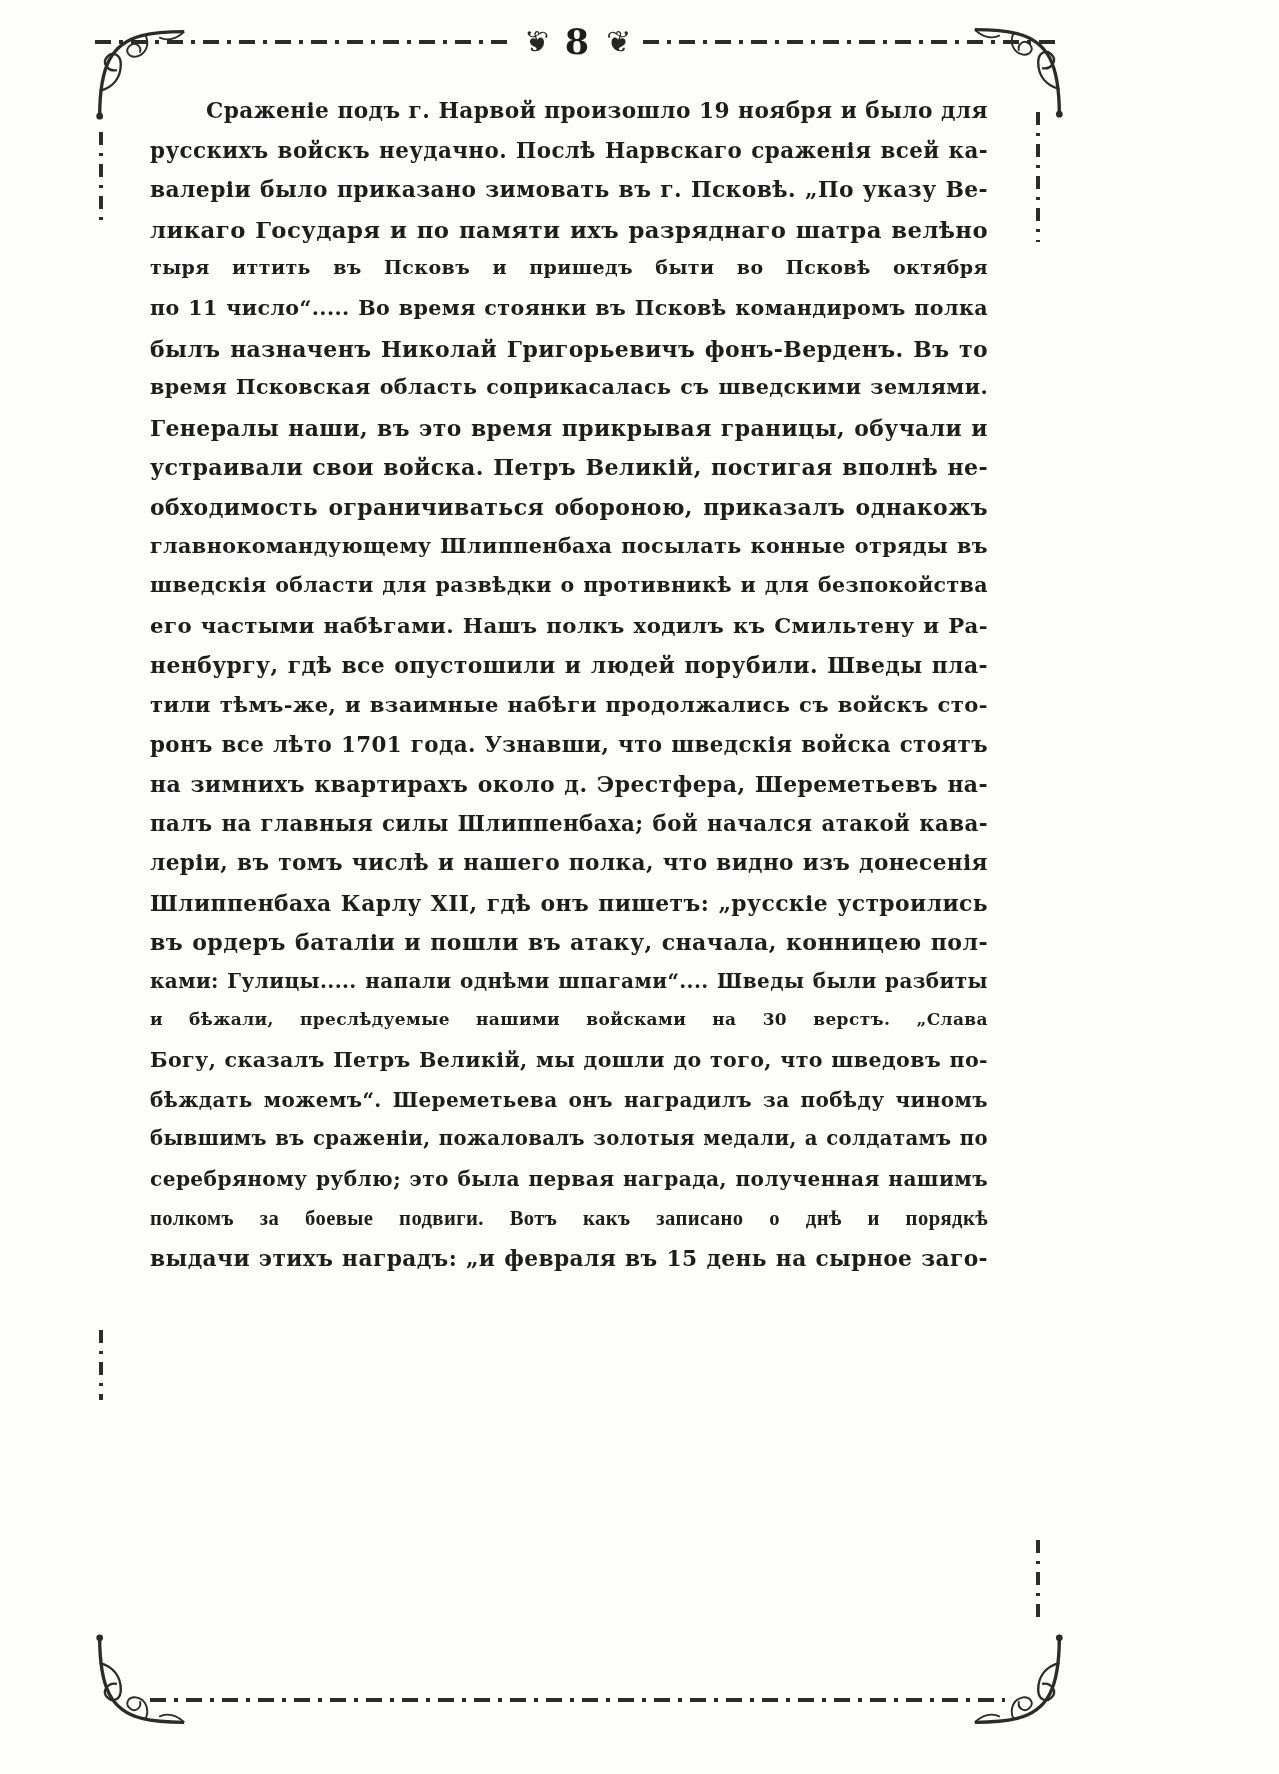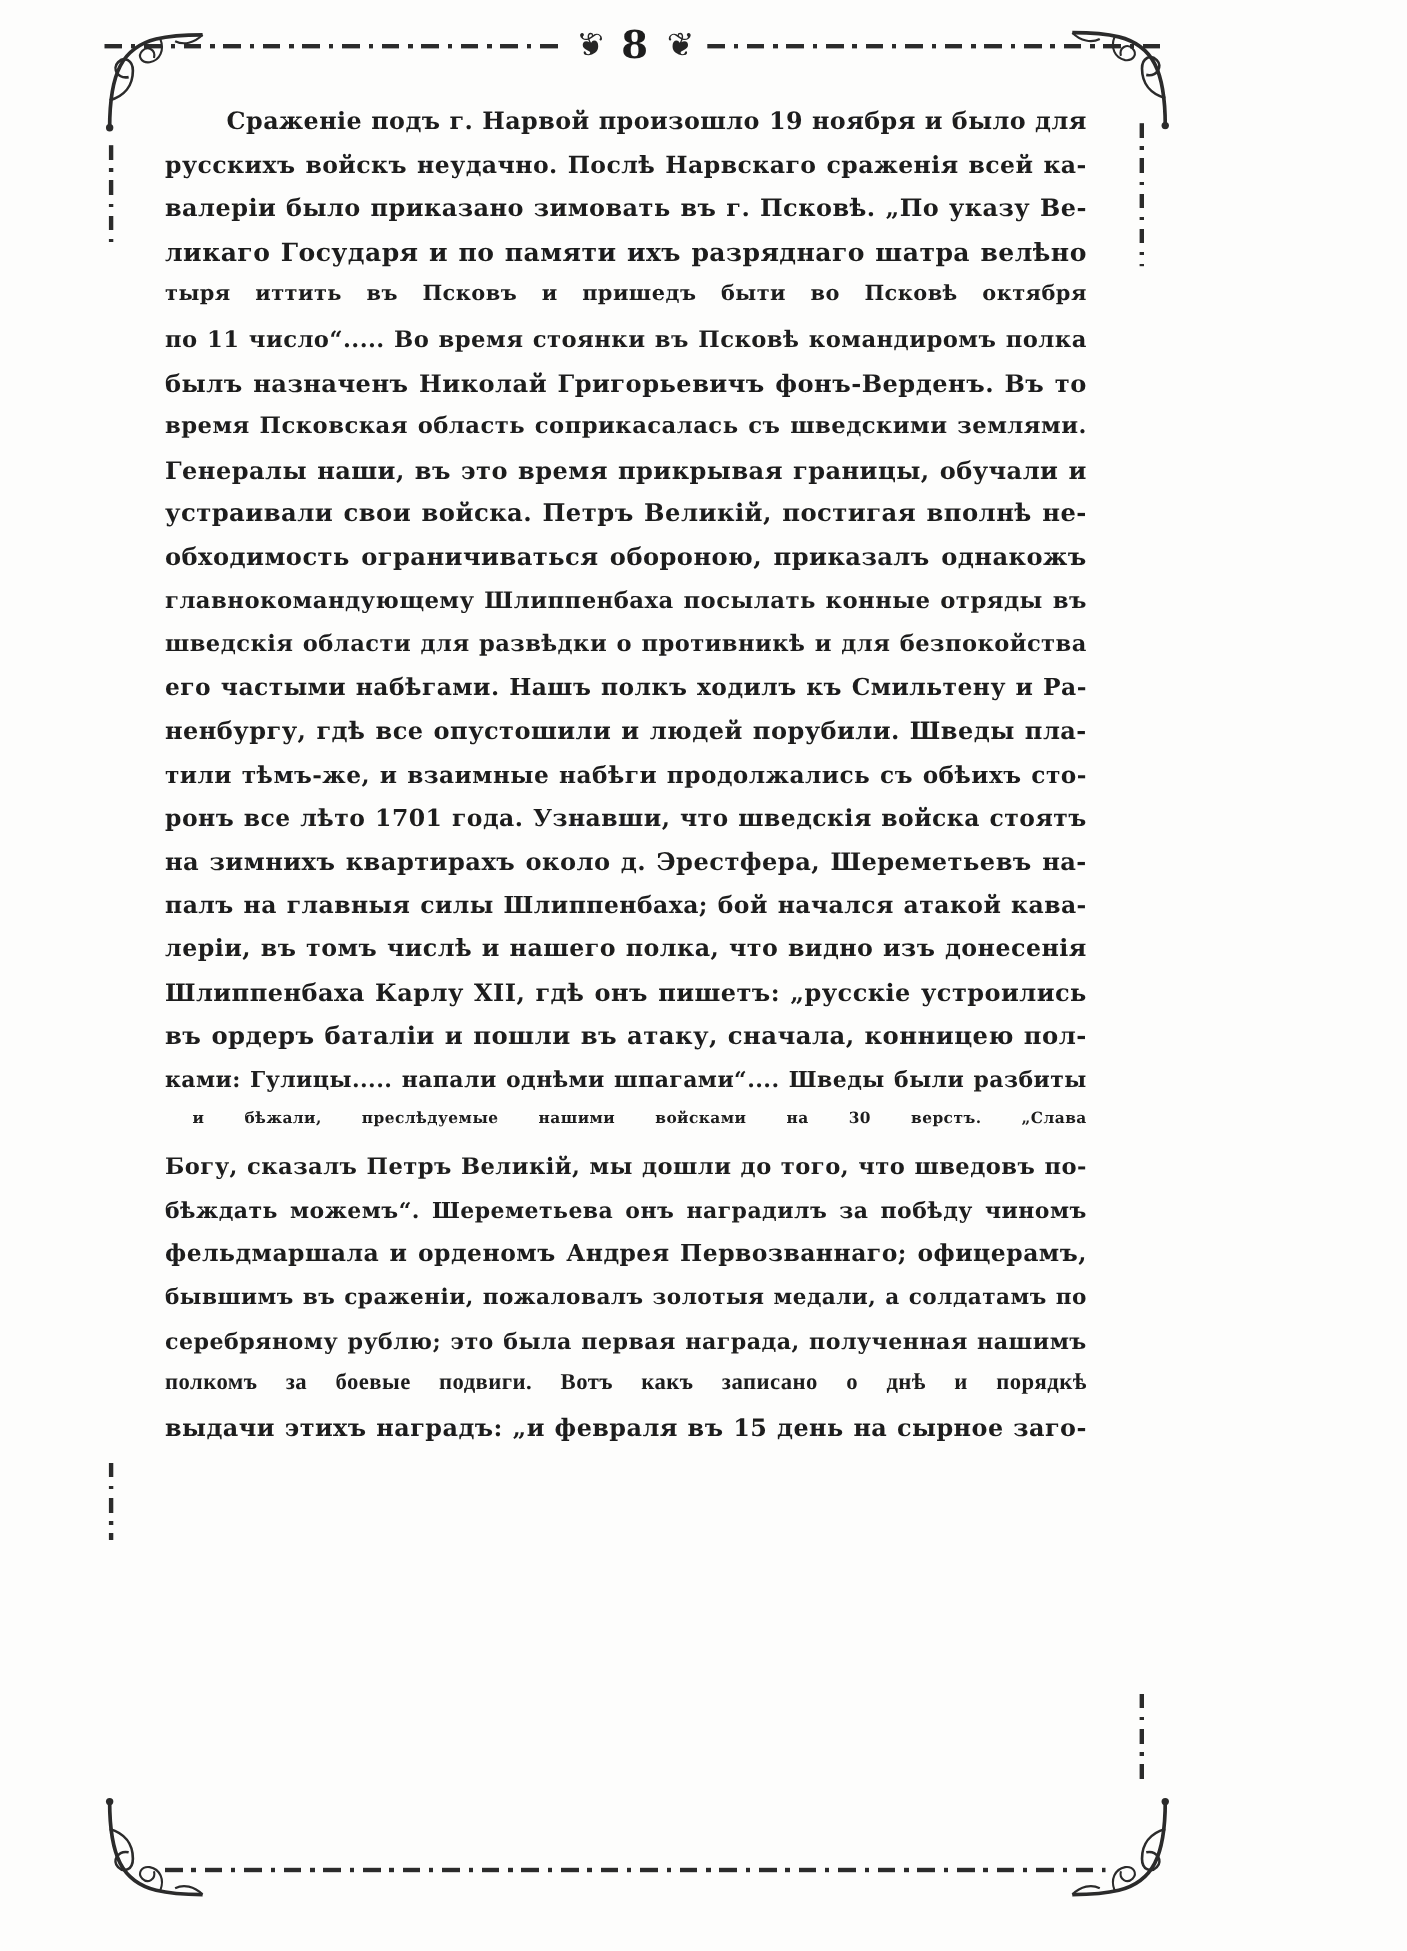--- a/index.html
+++ b/index.html
@@ -135,32 +135,31 @@
     <div class="line" style="font-size: 20.65px;">по 11 число“..... Во время стоянки въ Псковѣ командиромъ полка</div>
     <div class="line" style="font-size: 21.9872px;">былъ назначенъ Николай Григорьевичъ фонъ-Верденъ. Въ то</div>
     <div class="line" style="font-size: 20.65px;">время Псковская область соприкасалась съ шведскими землями.</div>
     <div class="line" style="font-size: 21.9163px;">Генералы наши, въ это время прикрывая границы, обучали и</div>
     <div class="line" style="font-size: 22.0825px;">устраивали свои войска. Петръ Великій, постигая вполнѣ не-</div>
     <div class="line" style="font-size: 21.9872px;">обходимость ограничиваться обороною, приказалъ однакожъ</div>
     <div class="line" style="font-size: 20.692px;">главнокомандующему Шлиппенбаха посылать конные отряды въ</div>
     <div class="line" style="font-size: 20.5665px;">шведскія области для развѣдки о противникѣ и для безпокойства</div>
     <div class="line" style="font-size: 21.2979px;">его частыми набѣгами. Нашъ полкъ ходилъ къ Смильтену и Ра-</div>
     <div class="line" style="font-size: 21.8928px;">ненбургу, гдѣ все опустошили и людей порубили. Шведы пла-</div>
-    <div class="line" style="font-size: 21.1432px;">тили тѣмъ-же, и взаимные набѣги продолжались съ обѣихъ сто-</div>
+    <div class="line" style="font-size: 21.1432px;">тили тѣмъ-же, и взаимные набѣги продолжались съ войскъ сто-</div>
     <div class="line" style="font-size: 21.3874px;">ронъ все лѣто 1701 года. Узнавши, что шведскія войска стоятъ</div>
     <div class="line" style="font-size: 21.9635px;">на зимнихъ квартирахъ около д. Эрестфера, Шереметьевъ на-</div>
     <div class="line" style="font-size: 21.3649px;">палъ на главныя силы Шлиппенбаха; бой начался атакой кава-</div>
     <div class="line" style="font-size: 21.6142px;">леріи, въ томъ числѣ и нашего полка, что видно изъ донесенія</div>
     <div class="line" style="font-size: 21.8693px;">Шлиппенбаха Карлу XII, гдѣ онъ пишетъ: „русскіе устроились</div>
     <div class="line" style="font-size: 22.1064px;">въ ордеръ баталіи и пошли въ атаку, сначала, конницею пол-</div>
     <div class="line" style="font-size: 19.9807px;">ками: Гулицы..... напали однѣми шпагами“.... Шведы были разбиты</div>
-    <div class="line" style="font-size: 14px; margin-left: 25px;">и бѣжали, преслѣдуемые нашими войсками на 30 верстъ. „Слава</div>
+    <div class="line" style="font-size: 17px;">и бѣжали, преслѣдуемые нашими войсками на 30 верстъ. „Слава</div>
     <div class="line" style="font-size: 20.5873px;">Богу, сказалъ Петръ Великій, мы дошли до того, что шведовъ по-</div>
     <div class="line" style="font-size: 20px;">бѣждать можемъ“. Шереметьева онъ наградилъ за побѣду чиномъ</div>
-    <div class="line" style="font-size: 21.3874px;">фельдмаршала и орденомъ Андрея Первозваннаго; офицерамъ,</div>
     <div class="line" style="font-size: 19.6524px;">бывшимъ въ сраженіи, пожаловалъ золотыя медали, а солдатамъ по</div>
     <div class="line" style="font-size: 20.159px;">серебряному рублю; это была первая награда, полученная нашимъ</div>
     <div class="line" style="font-size: 20.65px; font-family: Liberation Serif, serif;">полкомъ за боевые подвиги. Вотъ какъ записано о днѣ и порядкѣ</div>
     <div class="line" style="font-size: 21.7526px;">выдачи этихъ наградъ: „и февраля въ 15 день на сырное заго-</div>
   </div>
 
   <div class="footer-band">
     <div class="dashrule"></div>
   </div>
 

